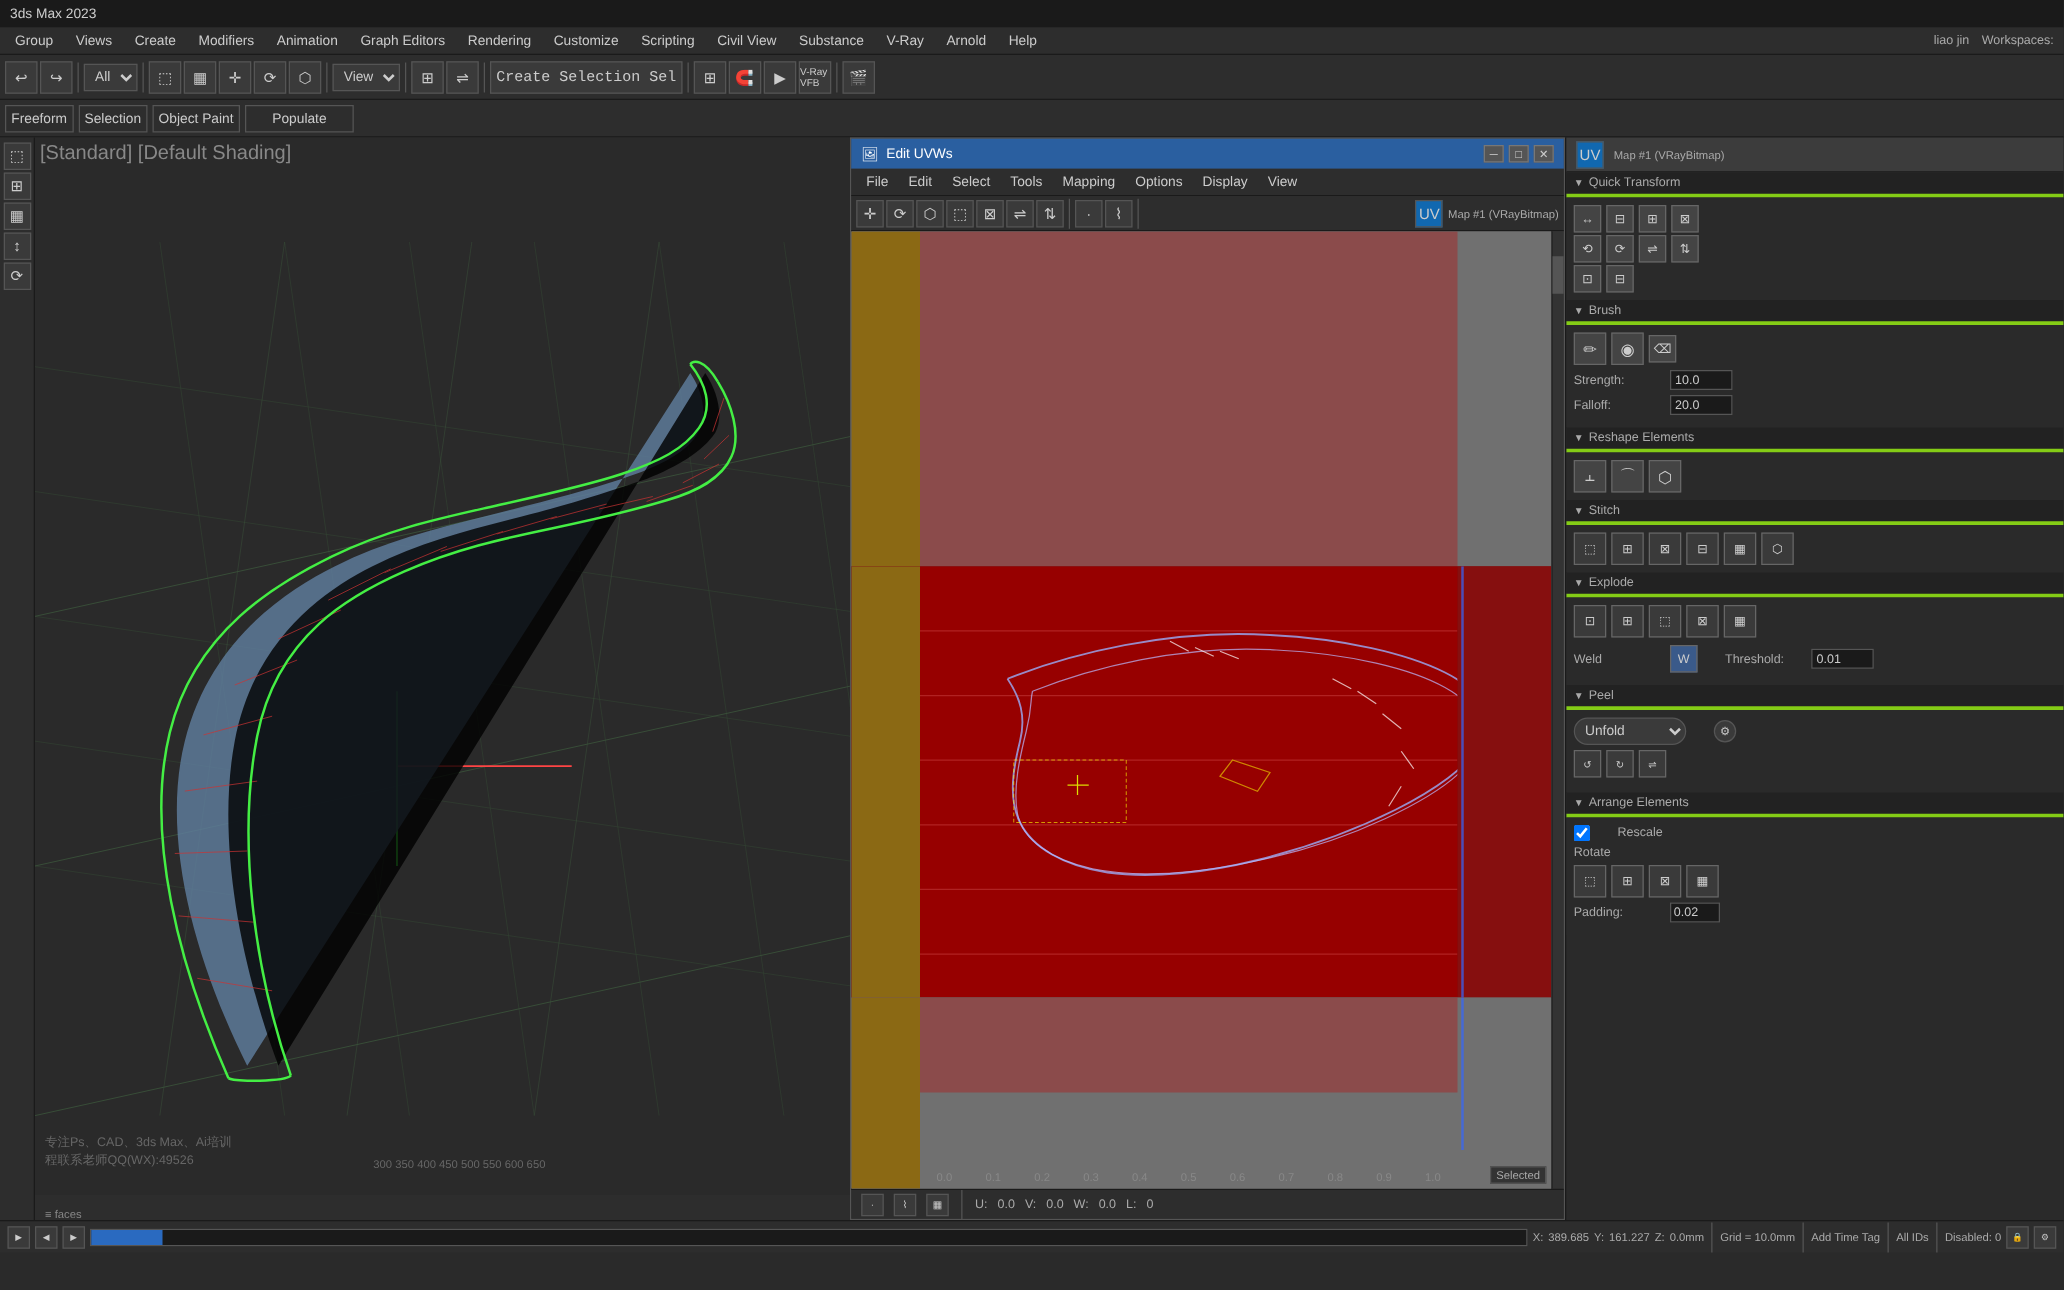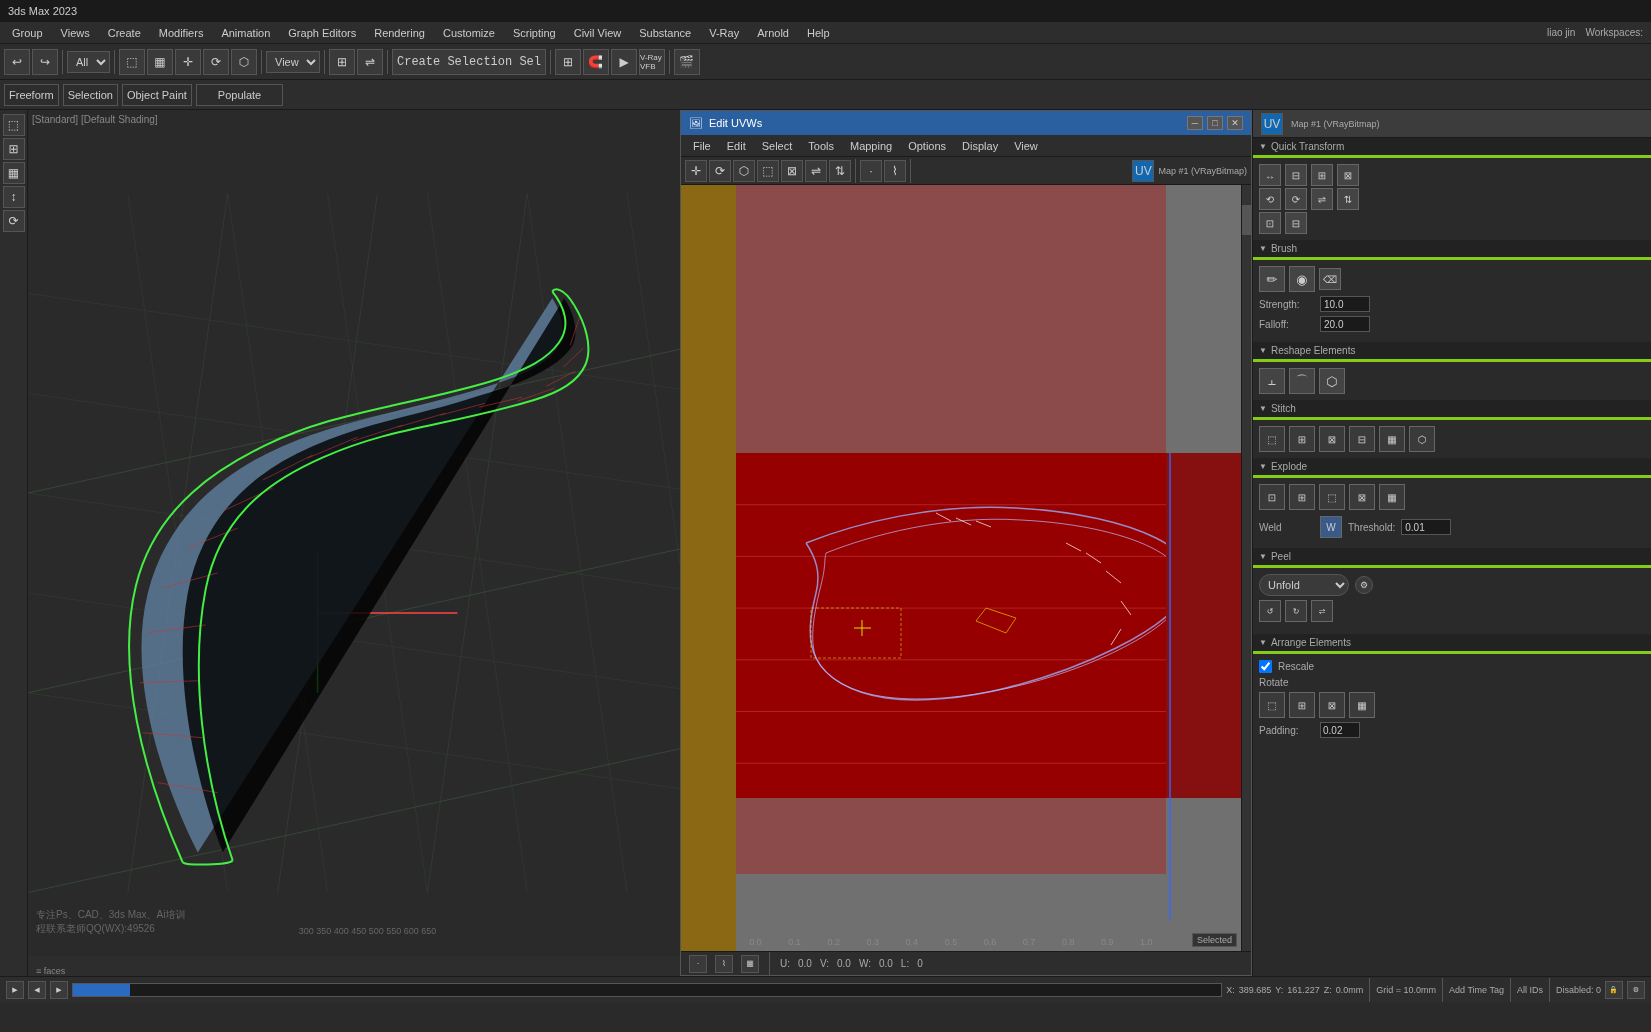--- a/index.html
+++ b/index.html
@@ -106,21 +106,21 @@
       position: relative;
       border-right: 1px solid #1a1a1a;
       overflow: hidden;
     }
 
     .viewport-label {
       position: absolute;
       top: 4px;
       left: 4px;
       color: #888;
-      font-size: 10px;
+      font-size: 16px;
     }
 
     
     .grid-canvas {
       position: absolute;
       top: 0; left: 0;
       width: 100%;
       height: 100%;
     }
 
@@ -258,21 +258,21 @@
       justify-content: center;
       cursor: pointer;
       font-size: 10px;
       color: #ccc;
       flex-shrink: 0;
     }
 
     .panel-row {
       display: flex;
       align-items: center;
-      gap: 6px;
+      gap: 22px;
       margin-bottom: 4px;
     }
 
     .panel-label {
       color: #aaa;
       font-size: 10px;
       min-width: 55px;
     }
 
     .panel-input {

